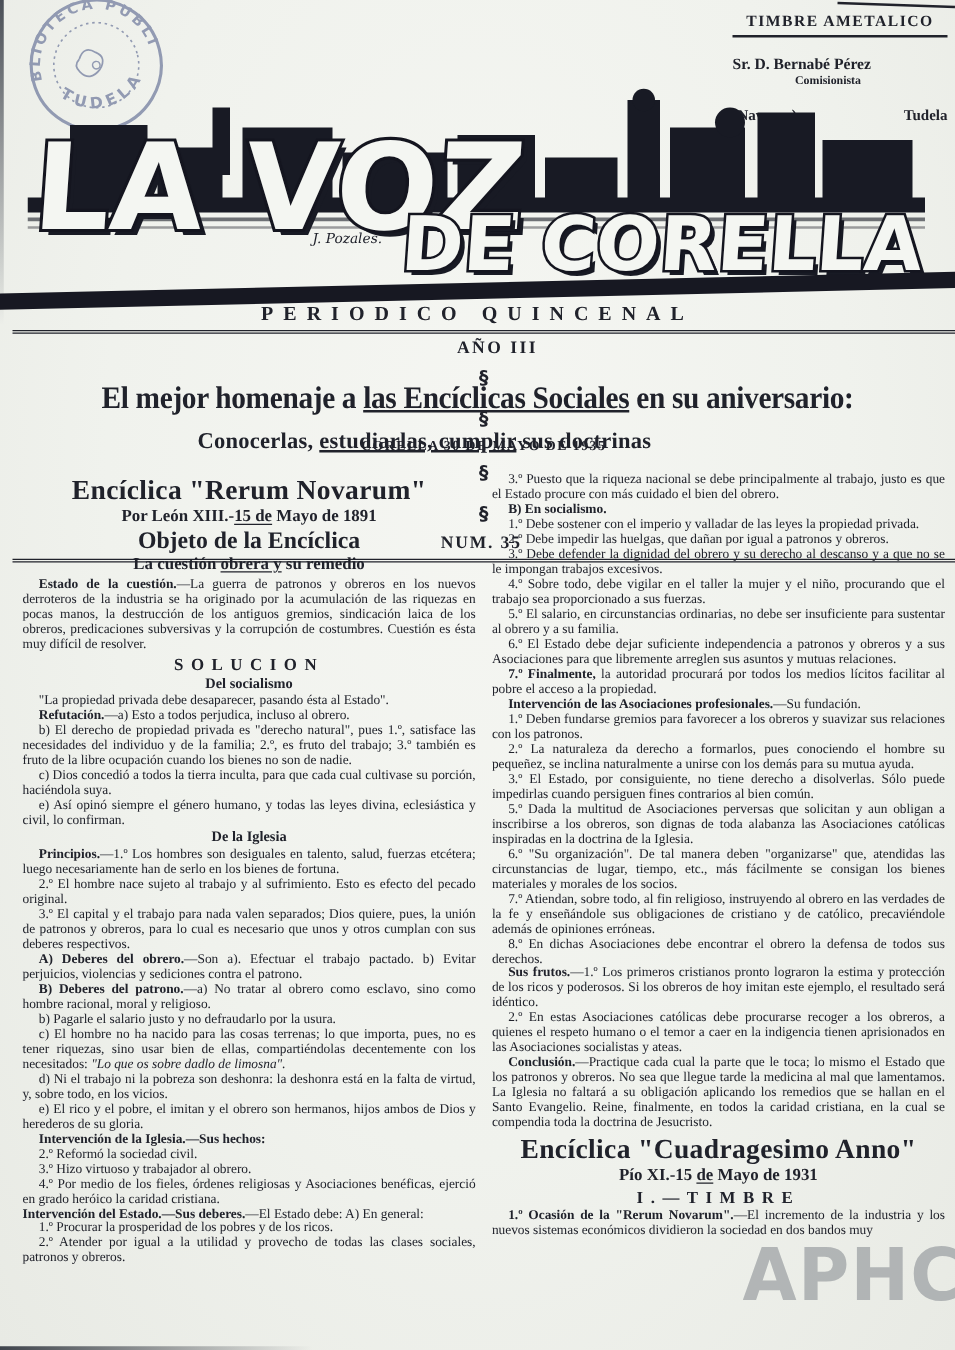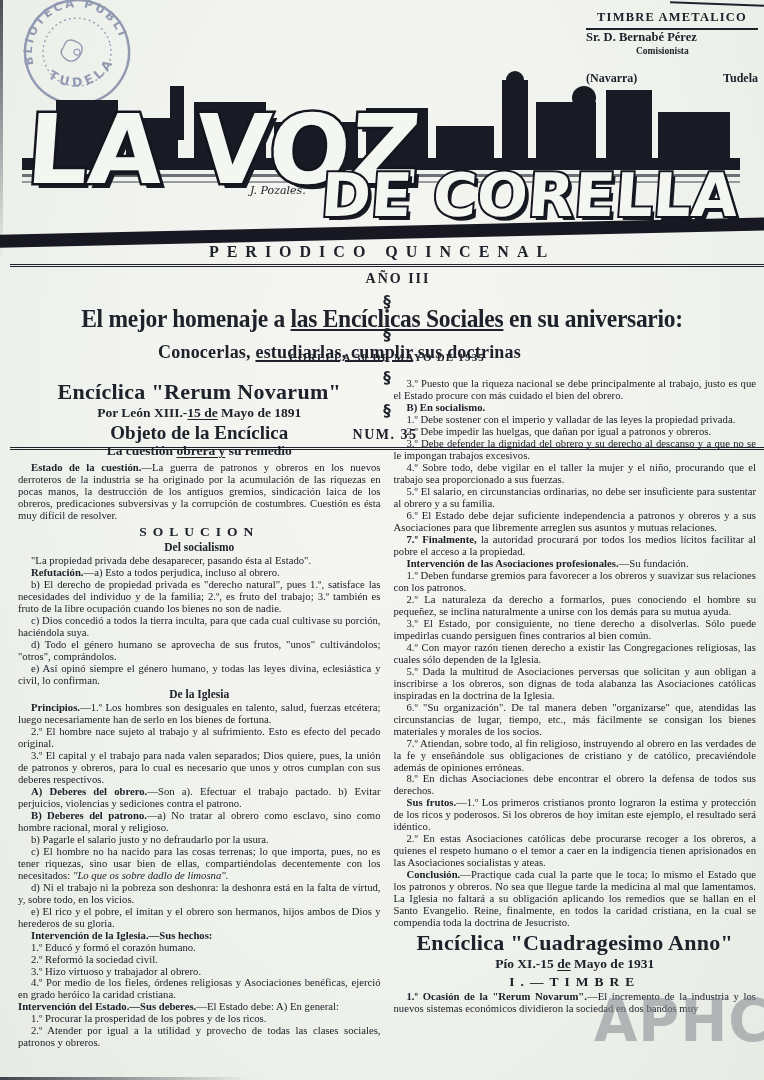--- a/index.html
+++ b/index.html
@@ -16,21 +16,21 @@
     background:linear-gradient(90deg,#3f444c,rgba(63,68,76,0));}
   .corner-line{position:absolute;top:3px;right:0;width:94px;height:2px;background:#20222b;transform:rotate(2deg);}
 
   
   .stamp{position:absolute;left:14px;top:-8px;width:128px;height:128px;transform:rotate(-14deg);opacity:.82;}
 
   
   .corner-block{position:absolute;top:10px;right:6px;width:172px;}
   .timbre{font-size:12.5px;font-weight:bold;letter-spacing:1.2px;text-align:center;
     border-bottom:2.5px solid #20222b;padding-bottom:3px;}
-  .addressee{font-size:12.5px;font-weight:bold;margin-top:0;}
+  .addressee{font-size:12.5px;font-weight:bold;margin-top:14px;}
   .role{font-size:9.5px;font-weight:bold;margin-left:50px;margin-top:1px;}
   .place-row{display:flex;justify-content:space-between;font-size:12px;font-weight:bold;margin-top:15px;}
 
   
   .masthead{position:absolute;top:70px;left:22px;width:718px;height:154px;}
   .black-bar{position:absolute;top:226px;left:-8px;width:790px;height:13px;background:#171822;transform:rotate(-1.3deg);}
   .periodico{position:absolute;top:243px;left:0;width:764px;text-align:center;
     font-size:16px;font-weight:bold;letter-spacing:8px;}
 
   
@@ -162,34 +162,32 @@
         <div class="it it-byline"><span>Por León XIII.-</span><span class="u">15 de</span><span> Mayo de 1891</span></div>
         <div class="it it-h3">Objeto de la Encíclica</div>
         <div class="it it-h4"><span>La cuestión </span><span class="u">obrera y</span><span> su remedio</span></div>
         <div class="it it-p"><strong>Estado de la cuestión.</strong>—La guerra de patronos y obreros en los nuevos derroteros de la industria se ha originado por la acumulación de las riquezas en pocas manos, la destrucción de los antiguos gremios, sindicación laica de los obreros, predicaciones subversivas y la corrupción de costumbres. Cuestión es ésta muy difícil de resolver.</div>
         <div class="it it-caps">SOLUCION</div>
         <div class="it it-sub">Del socialismo</div>
         <div class="it it-p">"La propiedad privada debe desaparecer, pasando ésta al Estado".</div>
         <div class="it it-p"><strong>Refutación.</strong>—a) Esto a todos perjudica, incluso al obrero.</div>
         <div class="it it-p">b) El derecho de propiedad privada es "derecho natural", pues 1.º, satisface las necesidades del individuo y de la familia; 2.º, es fruto del trabajo; 3.º también es fruto de la libre ocupación cuando los bienes no son de nadie.</div>
         <div class="it it-p">c) Dios concedió a todos la tierra inculta, para que cada cual cultivase su porción, haciéndola suya.</div>
-        <div class="it it-p">d) Todo el género humano se aprovecha de sus frutos, "unos" cultivándolos; "otros", comprándolos.</div>
         <div class="it it-p">e) Así opinó siempre el género humano, y todas las leyes divina, eclesiástica y civil, lo confirman.</div>
         <div class="it it-sub">De la Iglesia</div>
         <div class="it it-p"><strong>Principios.</strong>—1.º Los hombres son desiguales en talento, salud, fuerzas etcétera; luego necesariamente han de serlo en los bienes de fortuna.</div>
         <div class="it it-p">2.º El hombre nace sujeto al trabajo y al sufrimiento. Esto es efecto del pecado original.</div>
         <div class="it it-p">3.º El capital y el trabajo para nada valen separados; Dios quiere, pues, la unión de patronos y obreros, para lo cual es necesario que unos y otros cumplan con sus deberes respectivos.</div>
         <div class="it it-p"><strong>A) Deberes del obrero.</strong>—Son a). Efectuar el trabajo pactado. b) Evitar perjuicios, violencias y sediciones contra el patrono.</div>
         <div class="it it-p"><strong>B) Deberes del patrono.</strong>—a) No tratar al obrero como esclavo, sino como hombre racional, moral y religioso.</div>
         <div class="it it-p">b) Pagarle el salario justo y no defraudarlo por la usura.</div>
         <div class="it it-p"><span>c) El hombre no ha nacido para las cosas terrenas; lo que importa, pues, no es tener riquezas, sino usar bien de ellas, compartiéndolas decentemente con los necesitados: </span><span class="i">"Lo que os sobre dadlo de limosna".</span></div>
         <div class="it it-p">d) Ni el trabajo ni la pobreza son deshonra: la deshonra está en la falta de virtud, y, sobre todo, en los vicios.</div>
         <div class="it it-p">e) El rico y el pobre, el imitan y el obrero son hermanos, hijos ambos de Dios y herederos de su gloria.</div>
         <div class="it it-p"><strong>Intervención de la Iglesia.—Sus hechos:</strong></div>
-        <div class="it it-p">1.º Educó y formó el corazón humano.</div>
         <div class="it it-p">2.º Reformó la sociedad civil.</div>
         <div class="it it-p">3.º Hizo virtuoso y trabajador al obrero.</div>
         <div class="it it-p">4.º Por medio de los fieles, órdenes religiosas y Asociaciones benéficas, ejerció en grado heróico la caridad cristiana.</div>
         <div class="it it-pn"><strong>Intervención del Estado.—Sus deberes.</strong>—El Estado debe: A) En general:</div>
         <div class="it it-p">1.º Procurar la prosperidad de los pobres y de los ricos.</div>
         <div class="it it-p">2.º Atender por igual a la utilidad y provecho de todas las clases sociales, patronos y obreros.</div>
       </div>
     <div class="col">
         <div class="it it-p">3.º Puesto que la riqueza nacional se debe principalmente al trabajo, justo es que el Estado procure con más cuidado el bien del obrero.</div>
         <div class="it it-p"><strong>B) En socialismo.</strong></div>
@@ -197,21 +195,20 @@
         <div class="it it-p">2.º Debe impedir las huelgas, que dañan por igual a patronos y obreros.</div>
         <div class="it it-p">3.º Debe defender la dignidad del obrero y su derecho al descanso y a que no se le impongan trabajos excesivos.</div>
         <div class="it it-p">4.º Sobre todo, debe vigilar en el taller la mujer y el niño, procurando que el trabajo sea proporcionado a sus fuerzas.</div>
         <div class="it it-p">5.º El salario, en circunstancias ordinarias, no debe ser insuficiente para sustentar al obrero y a su familia.</div>
         <div class="it it-p">6.º El Estado debe dejar suficiente independencia a patronos y obreros y a sus Asociaciones para que libremente arreglen sus asuntos y mutuas relaciones.</div>
         <div class="it it-p"><strong>7.º Finalmente,</strong> la autoridad procurará por todos los medios lícitos facilitar al pobre el acceso a la propiedad.</div>
         <div class="it it-p"><strong>Intervención de las Asociaciones profesionales.</strong>—Su fundación.</div>
         <div class="it it-p">1.º Deben fundarse gremios para favorecer a los obreros y suavizar sus relaciones con los patronos.</div>
         <div class="it it-p">2.º La naturaleza da derecho a formarlos, pues conociendo el hombre su pequeñez, se inclina naturalmente a unirse con los demás para su mutua ayuda.</div>
         <div class="it it-p">3.º El Estado, por consiguiente, no tiene derecho a disolverlas. Sólo puede impedirlas cuando persiguen fines contrarios al bien común.</div>
-        <div class="it it-p">4.º Con mayor razón tienen derecho a existir las Congregaciones religiosas, las cuales sólo dependen de la Iglesia.</div>
         <div class="it it-p">5.º Dada la multitud de Asociaciones perversas que solicitan y aun obligan a inscribirse a los obreros, son dignas de toda alabanza las Asociaciones católicas inspiradas en la doctrina de la Iglesia.</div>
         <div class="it it-p">6.º "Su organización". De tal manera deben "organizarse" que, atendidas las circunstancias de lugar, tiempo, etc., más fácilmente se consigan los bienes materiales y morales de los socios.</div>
         <div class="it it-p">7.º Atiendan, sobre todo, al fin religioso, instruyendo al obrero en las verdades de la fe y enseñándole sus obligaciones de cristiano y de católico, precaviéndole además de opiniones erróneas.</div>
         <div class="it it-p">8.º En dichas Asociaciones debe encontrar el obrero la defensa de todos sus derechos.</div>
         <div class="it it-p"><strong>Sus frutos.</strong>—1.º Los primeros cristianos pronto lograron la estima y protección de los ricos y poderosos. Si los obreros de hoy imitan este ejemplo, el resultado será idéntico.</div>
         <div class="it it-p">2.º En estas Asociaciones católicas debe procurarse recoger a los obreros, a quienes el respeto humano o el temor a caer en la indigencia tienen aprisionados en las Asociaciones socialistas y ateas.</div>
         <div class="it it-p"><strong>Conclusión.</strong>—Practique cada cual la parte que le toca; lo mismo el Estado que los patronos y obreros. No sea que llegue tarde la medicina al mal que lamentamos. La Iglesia no faltará a su obligación aplicando los remedios que se hallan en el Santo Evangelio. Reine, finalmente, en todos la caridad cristiana, en la cual se compendia toda la doctrina de Jesucristo.</div>
         <div class="it it-h2">Encíclica "Cuadragesimo Anno"</div>
         <div class="it it-byline"><span>Pío XI.-15 </span><span class="u">de</span><span> Mayo de 1931</span></div>
         <div class="it it-caps">I.—TIMBRE</div>

